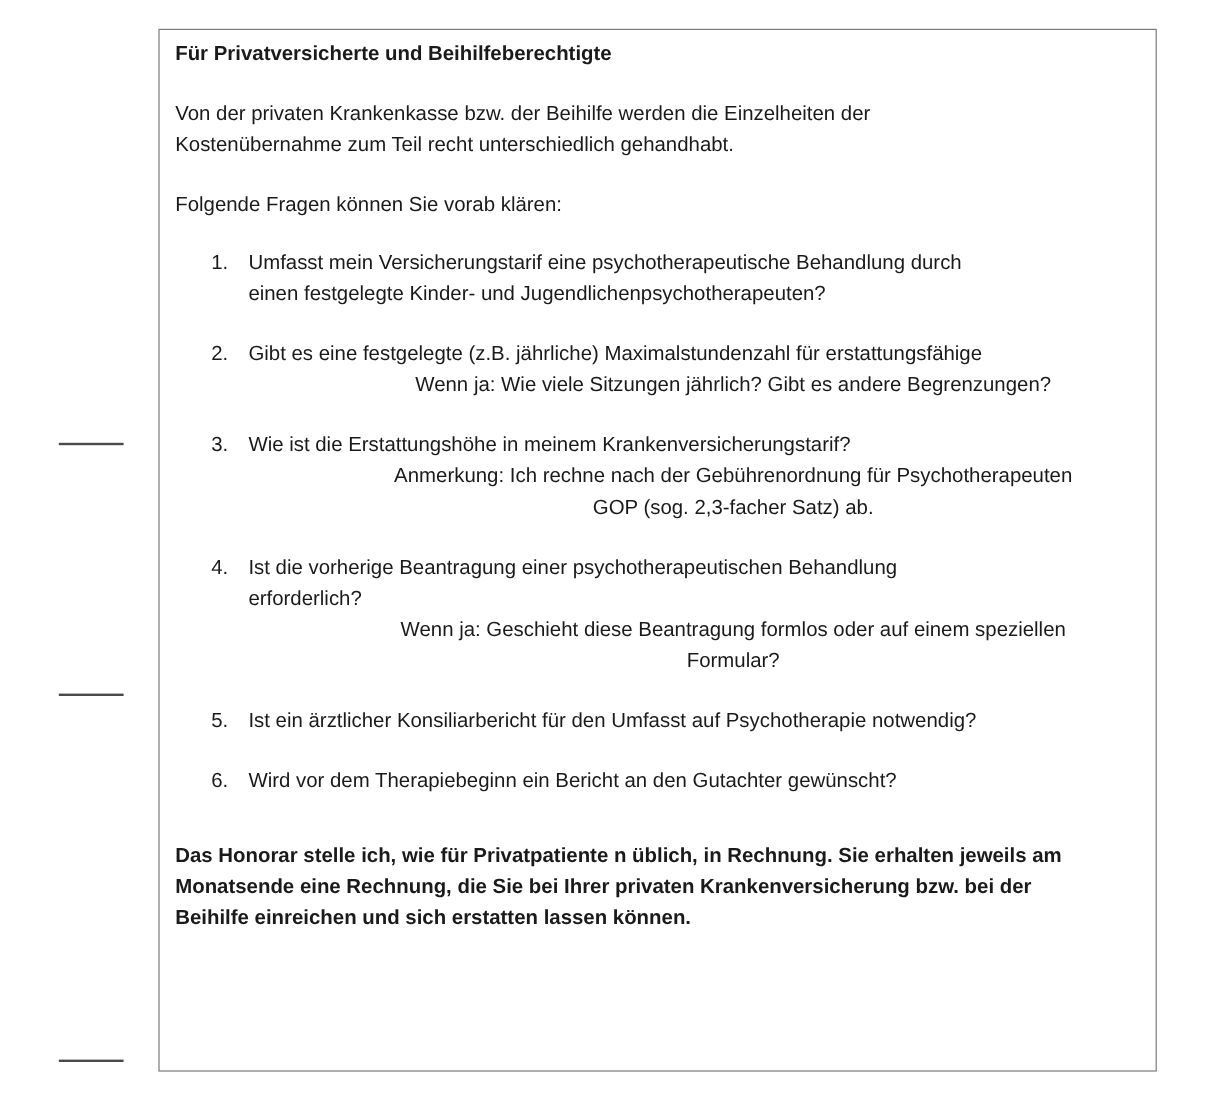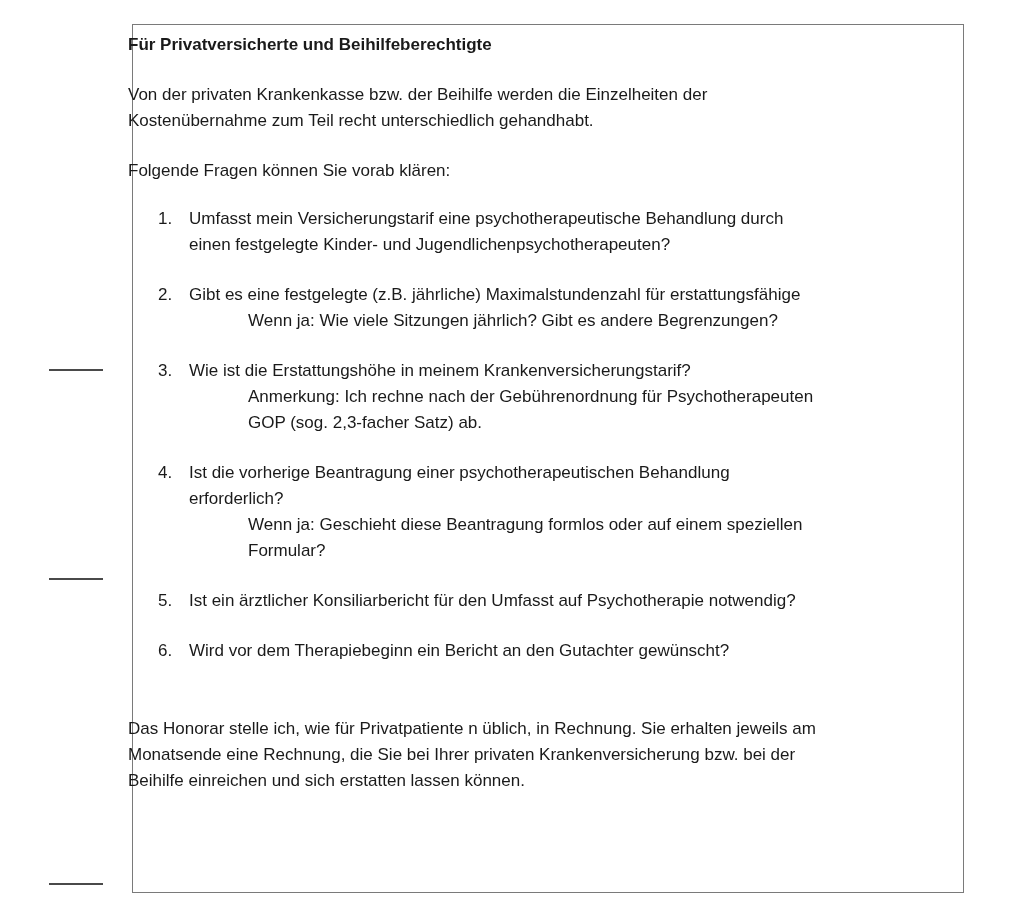--- a/index.html
+++ b/index.html
@@ -2,29 +2,29 @@
 <html><head>
 <meta charset="utf-8">
 <style>
   html, body { margin: 0; padding: 0; background: #ffffff; }
   body { width: 1024px; height: 911px; position: relative; overflow: hidden;
          font-family: "Liberation Sans", sans-serif; color: #1a1a1a; }
   .margin-mark { position: absolute; left: 49px; width: 54px; height: 0;
                  border-top: 2px solid #4a4a4a; }
   .box { position: absolute; left: 132px; top: 24px; width: 832px; height: 869px;
          border: 1.5px solid #7a7a7a; box-sizing: border-box; }
-  .content { position: absolute; left: 128px; top: 32px; width: 810px; }
+  .content { position: absolute; left: 146px; top: 32px; width: 810px; }
   .title { font-weight: bold; font-size: 17px; line-height: 26px; margin: 0; }
   p { margin: 0; font-size: 17px; line-height: 26px; }
   .intro { margin-top: 24px; }
   .lead { margin-top: 24px; }
   ol { list-style: none; margin: 22px 0 0 0; padding: 0; }
   li { position: relative; padding-left: 61px; font-size: 17px; line-height: 26px; margin-bottom: 24px; }
   li .num { position: absolute; left: 30px; top: 0; }
-  li .note { padding-left: 59px; }
+  li .note { padding-left: 59px; text-align: center; }
   .outro { margin-top: 24px; }
 </style>
 </head>
 <body>
 
 <div class="margin-mark" style="top:369px;"></div>
 <div class="margin-mark" style="top:578px;"></div>
 <div class="margin-mark" style="top:883px;"></div>
 
 <div class="box"></div>
@@ -66,18 +66,18 @@
     <li>
       <span class="num">5.</span>
       <div>Ist ein ärztlicher Konsiliarbericht für den Umfasst auf Psychotherapie notwendig?</div>
     </li>
     <li>
       <span class="num">6.</span>
       <div>Wird vor dem Therapiebeginn ein Bericht an den Gutachter gewünscht?</div>
     </li>
   </ol>
 
-  <div class="outro" style="margin-top:52px;">
+  <div class="outro" style="margin-top:36px;font-weight:bold;">
     <p>Das Honorar stelle ich, wie für Privatpatiente n üblich, in Rechnung. Sie erhalten jeweils am</p>
     <p>Monatsende eine Rechnung, die Sie bei Ihrer privaten Krankenversicherung bzw. bei der</p>
     <p>Beihilfe einreichen und sich erstatten lassen können.</p>
   </div>
 </div>
 
 </body></html>

